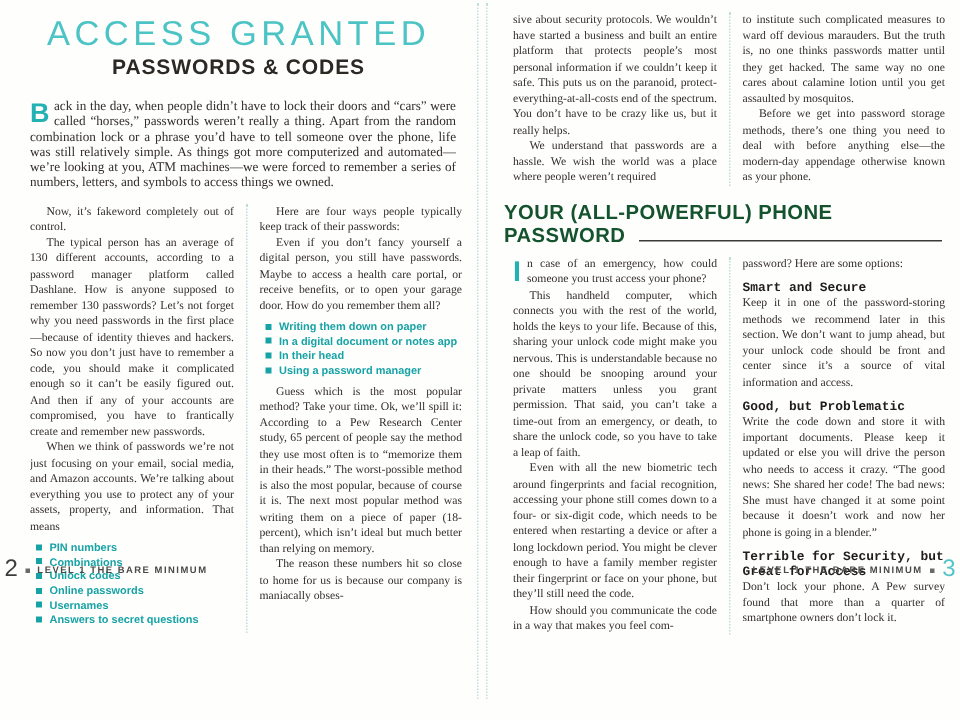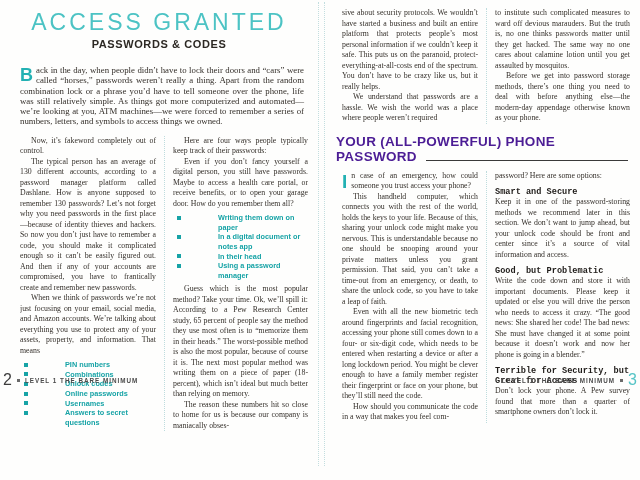--- a/index.html
+++ b/index.html
@@ -18,21 +18,21 @@
   .page.left{left:10px;}
   .page.right{left:332px;}
 
   
   h1.title{
     margin:10px 0 0;text-align:center;font-family:"Liberation Sans",sans-serif;
     font-weight:normal;font-size:23px;line-height:24px;letter-spacing:3px;color:#4cc3c4;
   }
   h2.subtitle{
     margin:3px 0 0;text-align:center;font-family:"Liberation Sans",sans-serif;
-    font-weight:bold;font-size:11px;line-height:15px;letter-spacing:0.6px;color:#2c2823;
+    font-weight:bold;font-size:14px;line-height:15px;letter-spacing:0.6px;color:#2c2823;
   }
   .intro{
     margin:13px 4px 0 10px;font-size:8.8px;line-height:10.3px;text-align:justify;
   }
   .dropcap{
     float:left;font-family:"Liberation Sans",sans-serif;font-weight:bold;color:#23b1b3;
     font-size:18px;line-height:18px;margin:1px 3px 0 0;
   }
   .dropcap.bar{font-size:19px;line-height:19px;margin-right:4px;}
 
@@ -50,28 +50,28 @@
   .left .cols{max-height:312px;}
   .cols-top{margin-top:8px;max-height:134px;}
   .cols-bottom{margin-top:7px;max-height:268px;}
 
   
   .tlist{
     list-style:none;margin:4px 0 4px 4px;padding:0;text-align:left;
     font-family:"Liberation Sans",sans-serif;font-weight:bold;
     color:#17a3a6;font-size:7.3px;line-height:9.6px;
   }
-  .tlist li{display:flex;align-items:flex-start;margin:0 0;gap:32px;}
+  .tlist li{display:flex;align-items:flex-start;margin:0 0;}
   .sq{flex:0 0 auto;width:4px;height:4px;background:#17a3a6;margin:2.6px 5px 0 0;}
 
   
   .rp-head{position:relative;margin:10px 0 0 4px;font-family:"Liberation Sans",sans-serif;}
   .rp-head h3{
     margin:0;width:232px;font-size:13.5px;line-height:15px;letter-spacing:0.3px;
-    font-weight:bold;color:#4c1d95;
+    font-weight:bold;color:#14532d;
   }
   .rp-head .rule{position:absolute;left:90px;right:2px;bottom:3px;border-top:1.5px solid #3a3a3a;}
 
   .col h4{
     margin:6px 0 0;font-family:Liberation Mono, monospace;font-weight:bold;
     font-size:8.6px;line-height:10px;color:#1f1c19;text-align:left;
   }
 
   
   .folio{

